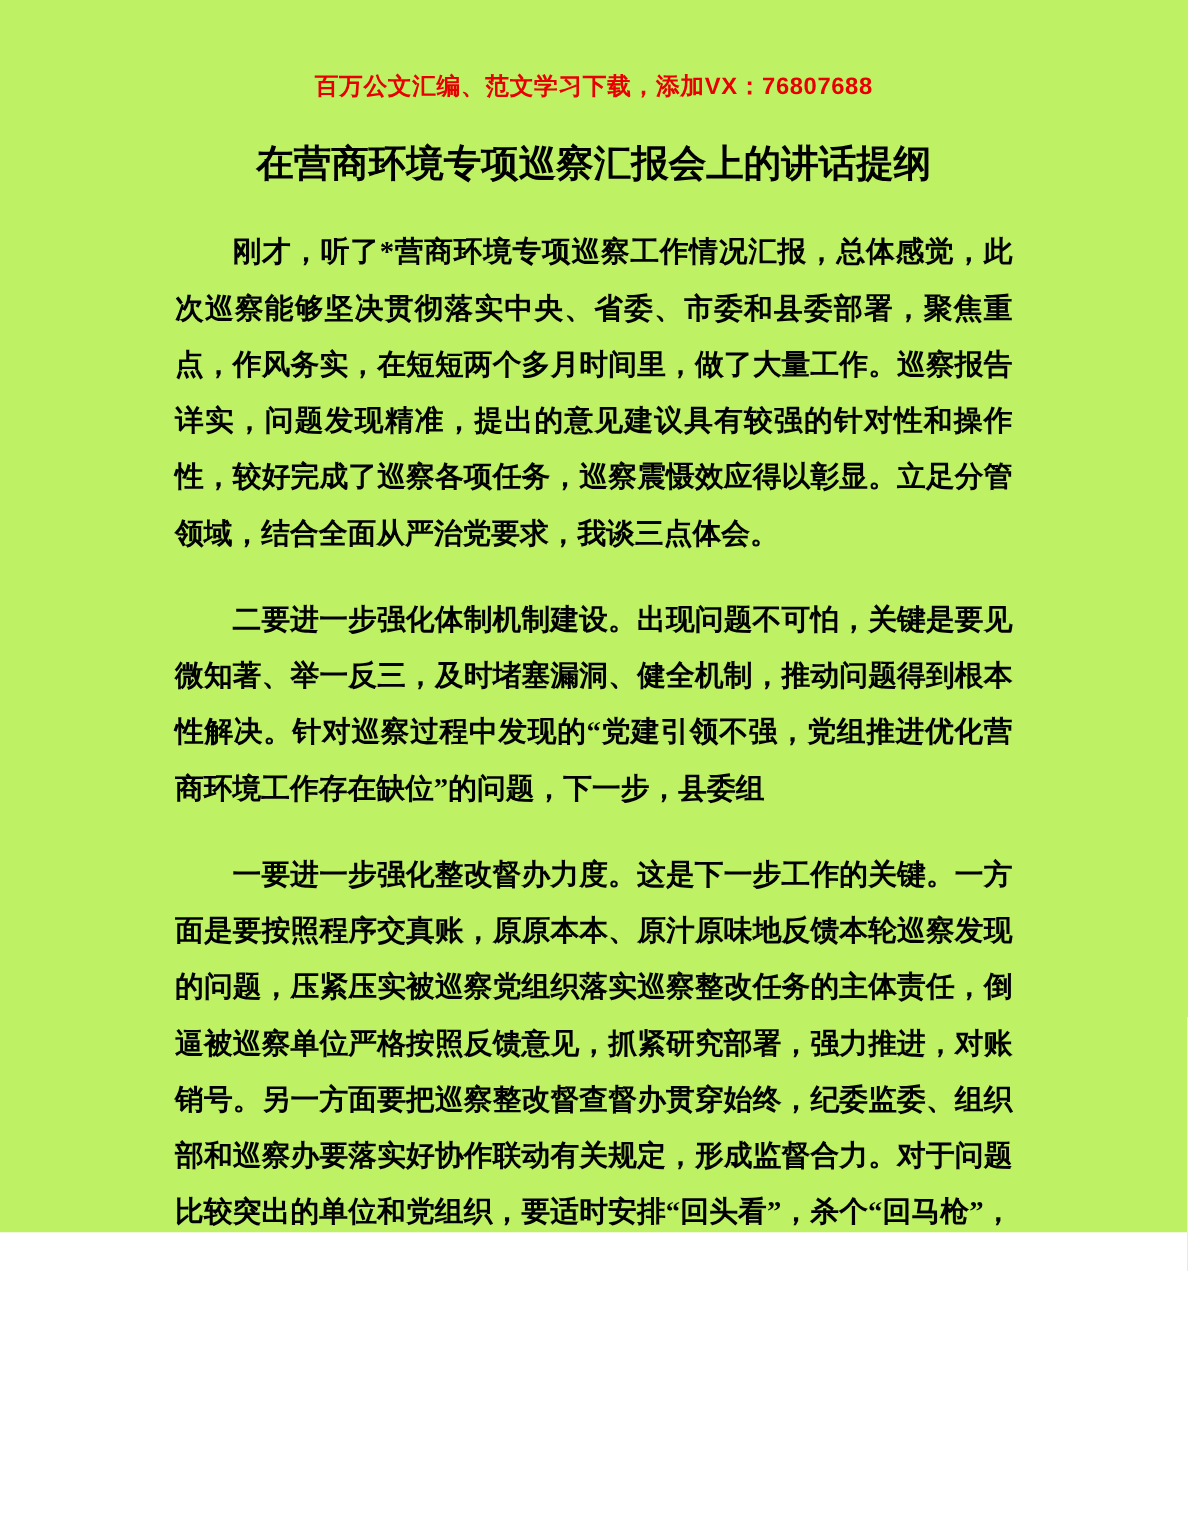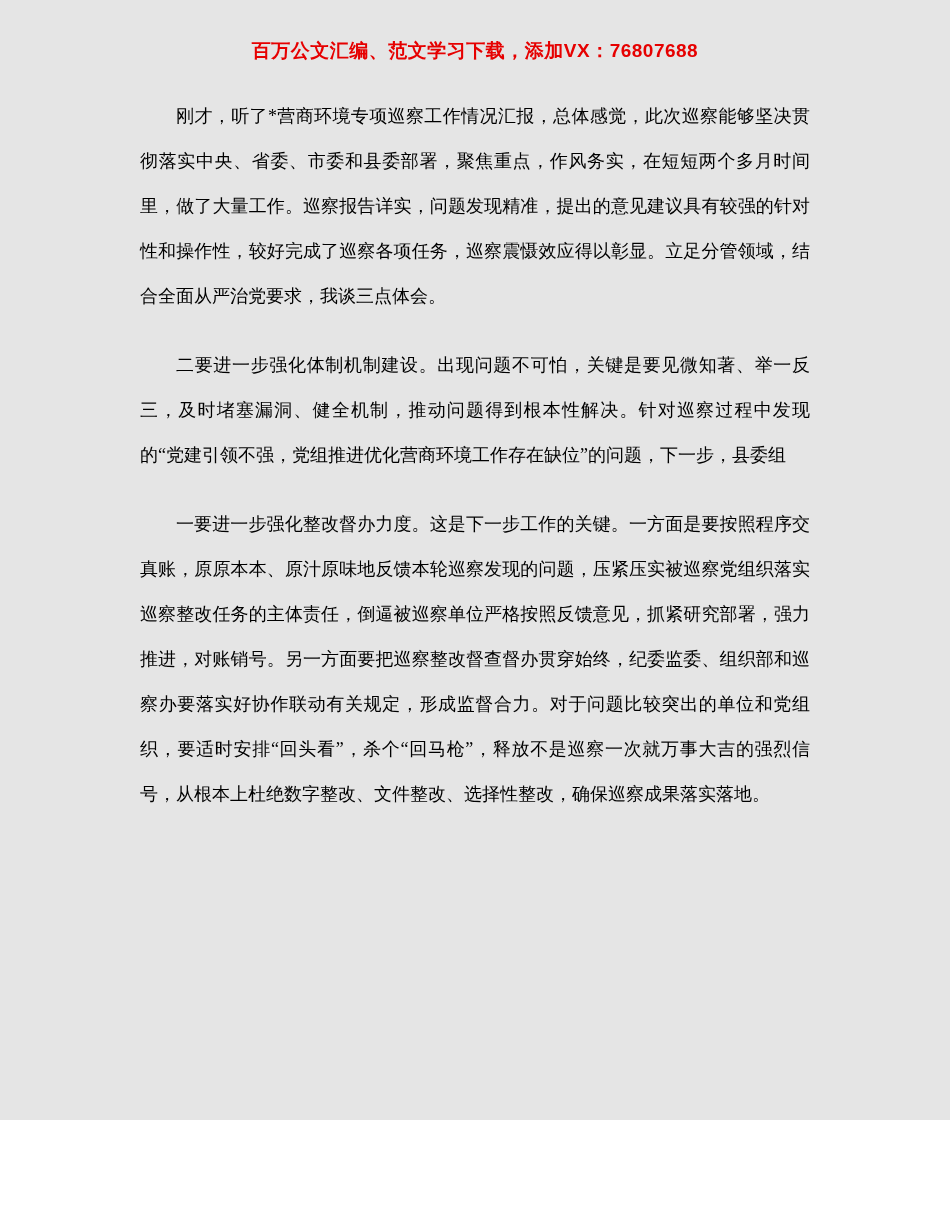--- a/index.html
+++ b/index.html
@@ -3,25 +3,25 @@
 <meta charset="utf-8">
 <style>
   html, body {
     margin: 0;
     padding: 0;
     background: #ffffff;
   }
   .page {
     position: relative;
     width: 950px;
-    height: 1120px;
+    height: 986px;
     margin: 0 auto;
-    background: #e5e5e5;
+    background: #bef264;
     box-sizing: border-box;
-    padding: 38px 140px 0 140px;
+    padding: 56px 140px 0 140px;
     overflow: hidden;
     font-family: "Liberation Serif", "DejaVu Serif", serif;
   }
   .notice {
     color: #e60000;
     text-align: center;
     font-size: 19px;
     font-weight: 600;
     letter-spacing: 0.5px;
     margin: 0 0 30px 0;
@@ -30,36 +30,37 @@
   .doc-title {
     color: #000000;
     text-align: center;
     font-size: 30px;
     font-weight: 700;
     margin: 0 0 26px 0;
     line-height: 1.35;
   }
   .doc-body p {
     color: #000000;
-    font-size: 18px;
-    font-weight: 400;
+    font-size: 23px;
+    font-weight: 700;
     line-height: 45px;
     margin: 0 0 24px 0;
     text-align: justify;
     text-indent: 2em;
     word-break: break-all;
   }
 </style>
 </head>
 <body>
 
 <div class="page">
 
   <div class="notice">百万公文汇编、范文学习下载，添加VX：76807688</div>
 
+  <h1 class="doc-title">在营商环境专项巡察汇报会上的讲话提纲</h1>
 
   <div class="doc-body">
     <p>刚才，听了*营商环境专项巡察工作情况汇报，总体感觉，此次巡察能够坚决贯彻落实中央、省委、市委和县委部署，聚焦重点，作风务实，在短短两个多月时间里，做了大量工作。巡察报告详实，问题发现精准，提出的意见建议具有较强的针对性和操作性，较好完成了巡察各项任务，巡察震慑效应得以彰显。立足分管领域，结合全面从严治党要求，我谈三点体会。</p>
     <p>二要进一步强化体制机制建设。出现问题不可怕，关键是要见微知著、举一反三，及时堵塞漏洞、健全机制，推动问题得到根本性解决。针对巡察过程中发现的“党建引领不强，党组推进优化营商环境工作存在缺位”的问题，下一步，县委组</p>
     <p>一要进一步强化整改督办力度。这是下一步工作的关键。一方面是要按照程序交真账，原原本本、原汁原味地反馈本轮巡察发现的问题，压紧压实被巡察党组织落实巡察整改任务的主体责任，倒逼被巡察单位严格按照反馈意见，抓紧研究部署，强力推进，对账销号。另一方面要把巡察整改督查督办贯穿始终，纪委监委、组织部和巡察办要落实好协作联动有关规定，形成监督合力。对于问题比较突出的单位和党组织，要适时安排“回头看”，杀个“回马枪”，释放不是巡察一次就万事大吉的强烈信号，从根本上杜绝数字整改、文件整改、选择性整改，确保巡察成果落实落地。</p>
   </div>
 
 </div>
 
 </body></html>

